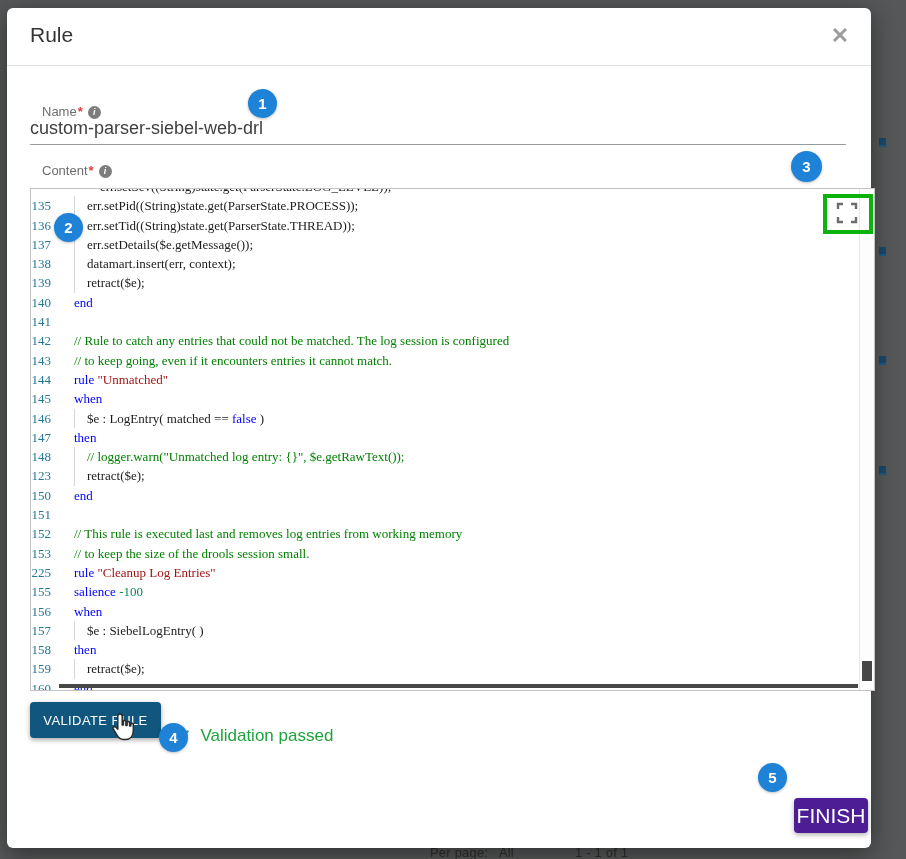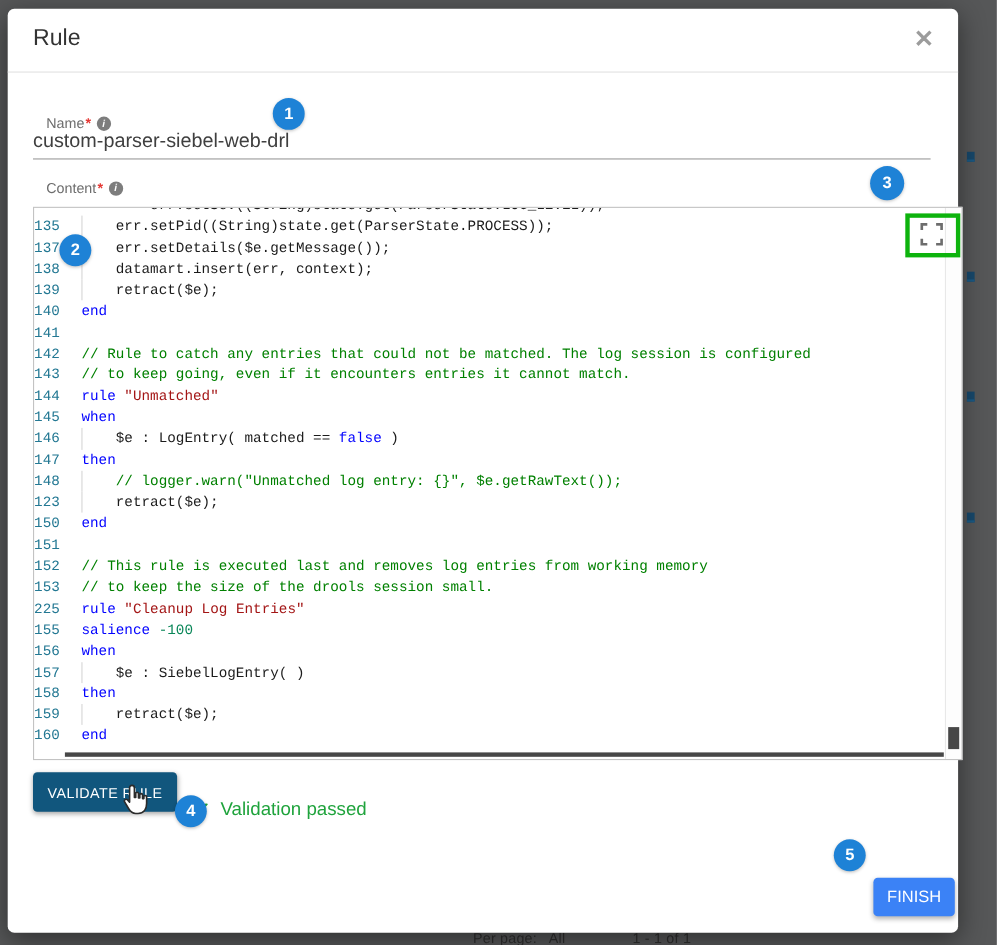--- a/index.html
+++ b/index.html
@@ -28,21 +28,21 @@
   .info-icon { display:inline-block; width:13px; height:13px; margin-left:5px;
     background:#7d7d7d; color:#fff; border-radius:50%; font-size:9px; font-weight:700;
     text-align:center; line-height:13px; vertical-align:1px; font-style:italic; }
   .name-value { position:absolute; left:23px; top:110px; font-size:18px; color:#3f3f3f; }
   .name-underline { position:absolute; left:23px; right:25px; top:136px;
     border-bottom:1px solid #9a9a9a; }
 
   
   .editor { position:absolute; left:23px; top:180px; width:845px; height:503px;
     border:1px solid #c3c3c3; background:#fff; overflow:hidden;
-    font-family:Liberation Mono, monospace; font-size:13px; }
+    font-family:Liberation Serif, serif; font-size:13px; }
   .code-lines { position:absolute; left:0; top:-12px; right:15px; }
   .cl { display:flex; height:19.3px; line-height:19.3px; white-space:pre; }
   .ln { flex:0 0 43px; width:43px; text-align:right; padding-right:23px; color:#237893; }
   .cc { position:relative; flex:1; }
   .cl.g .cc::before { content:""; position:absolute; left:0; top:0; height:100%;
     border-left:1px solid #d6d6d6; }
   .tk-d { color:#1b1b1b; } .tk-k { color:#0000ff; } .tk-s { color:#a31515; }
   .tk-c { color:#008000; } .tk-n { color:#098658; }
 
   .vtrack { position:absolute; top:0; bottom:0; right:0; width:15px;
@@ -56,21 +56,21 @@
     cursor:pointer; z-index:2; }
 
   
   .validate-btn { position:absolute; left:23px; top:694px; width:131px; height:36px;
     background:#11567d; color:#fff; border:none; border-radius:4px;
     font-size:13px; font-weight:400; letter-spacing:.4px; cursor:pointer;
     box-shadow:0 2px 5px rgba(0,0,0,.35); font-family:"Liberation Sans",sans-serif; }
   .validation-row { position:absolute; left:170px; top:718px; font-size:17px; color:#1fa33c; }
   .check-icon { font-weight:700; margin-right:10px; font-size:16px; }
   .finish-btn { position:absolute; right:3px; bottom:15px; width:74px; height:35px;
-    background:#3b82f6; color:#fff; border:none; border-radius:4px; font-size:15px;
+    background:#4c1d95; color:#fff; border:none; border-radius:4px; font-size:21px;
     cursor:pointer; box-shadow:0 2px 5px rgba(0,0,0,.3); font-family:"Liberation Sans",sans-serif; }
 
   
   .badge { position:absolute; width:29px; height:29px; border-radius:50%;
     background:#1e82d6; color:#fff; font-size:15px; font-weight:700;
     text-align:center; line-height:29px; z-index:6; box-shadow:0 1px 3px rgba(0,0,0,.25); }
   .badge-1 { left:241px; top:81px; }
   .badge-2 { left:47px;  top:205px; }
   .badge-3 { left:784px; top:143px; width:31px; height:31px; line-height:31px; }
   .badge-4 { left:152px; top:715px; }
@@ -101,20 +101,21 @@
   <div class="name-underline"></div>
 
   <div class="field-label" style="left:23px; top:155px;">
     <span>Content</span><span class="req">*</span><span class="info-icon">i</span>
   </div>
 
   <div class="editor">
     <div class="code-lines">
         <div class="cl"><span class="ln"></span><span class="cc"><span class="tk-d">        err.setSev((String)state.get(ParserState.LOG_LEVEL));</span></span></div>
         <div class="cl g"><span class="ln">135</span><span class="cc"><span class="tk-d">    err.setPid((String)state.get(ParserState.PROCESS));</span></span></div>
+        <div class="cl g"><span class="ln">136</span><span class="cc"><span class="tk-d">    err.setTid((String)state.get(ParserState.THREAD));</span></span></div>
         <div class="cl g"><span class="ln">137</span><span class="cc"><span class="tk-d">    err.setDetails($e.getMessage());</span></span></div>
         <div class="cl g"><span class="ln">138</span><span class="cc"><span class="tk-d">    datamart.insert(err, context);</span></span></div>
         <div class="cl g"><span class="ln">139</span><span class="cc"><span class="tk-d">    retract($e);</span></span></div>
         <div class="cl"><span class="ln">140</span><span class="cc"><span class="tk-k">end</span></span></div>
         <div class="cl"><span class="ln">141</span><span class="cc"><span class="tk-d"></span></span></div>
         <div class="cl"><span class="ln">142</span><span class="cc"><span class="tk-c">// Rule to catch any entries that could not be matched. The log session is configured</span></span></div>
         <div class="cl"><span class="ln">143</span><span class="cc"><span class="tk-c">// to keep going, even if it encounters entries it cannot match.</span></span></div>
         <div class="cl"><span class="ln">144</span><span class="cc"><span class="tk-k">rule</span><span class="tk-d"> </span><span class="tk-s">"Unmatched"</span></span></div>
         <div class="cl"><span class="ln">145</span><span class="cc"><span class="tk-k">when</span></span></div>
         <div class="cl g"><span class="ln">146</span><span class="cc"><span class="tk-d">    $e : LogEntry( matched == </span><span class="tk-k">false</span><span class="tk-d"> )</span></span></div>

